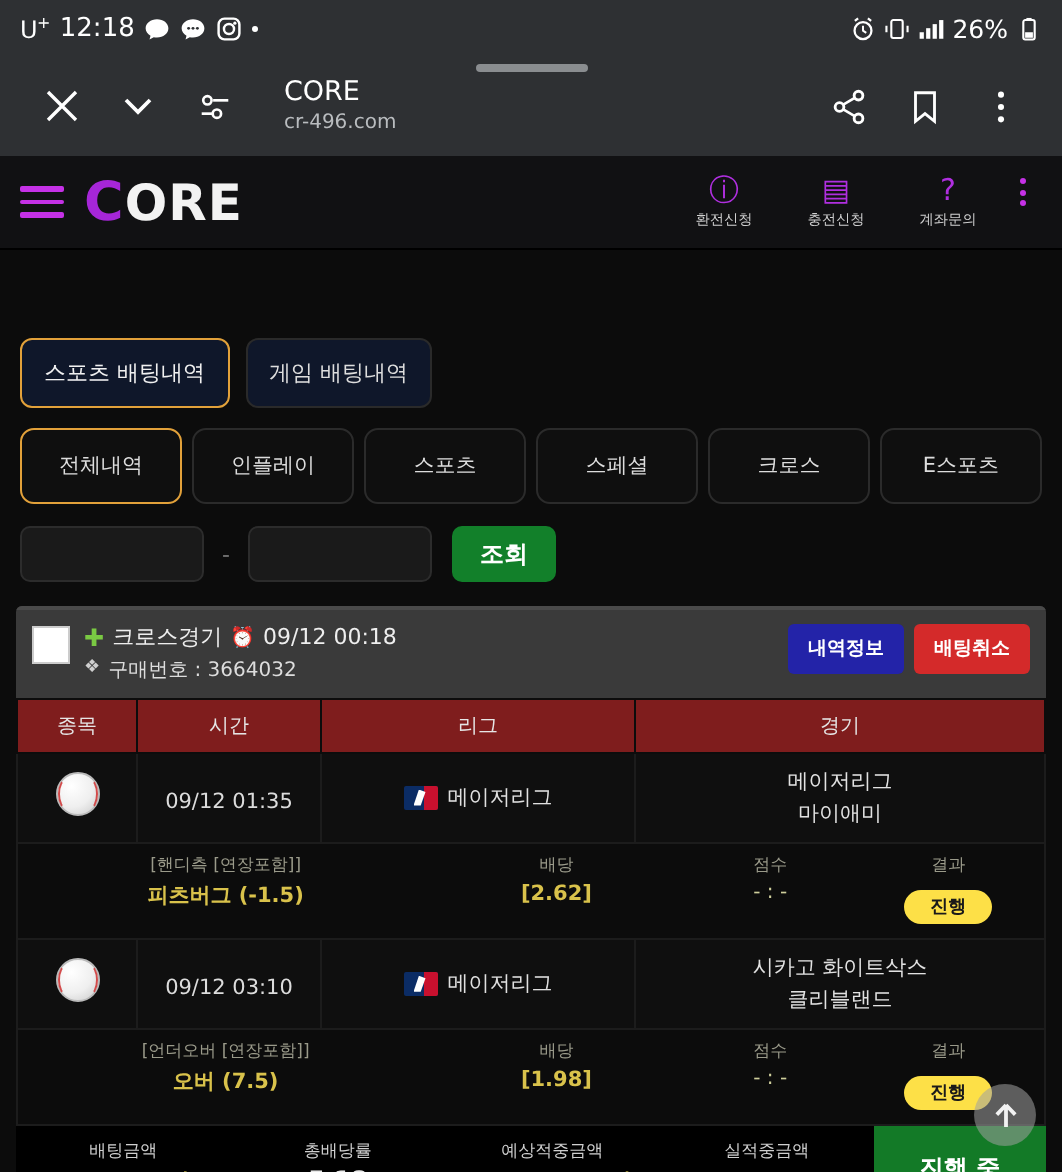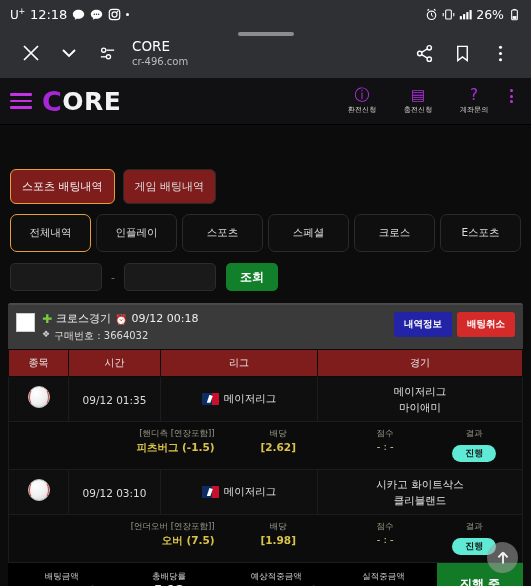--- a/index.html
+++ b/index.html
@@ -32,21 +32,21 @@
 
   
   .ctab {
     height: 50px; background: #2e3033; display: flex; align-items: center;
     padding: 0 12px; gap: 0; color: #fff;
   }
   .ctab-btn {
     width: 38px; height: 38px; display: flex; align-items: center; justify-content: center;
     flex: none;
   }
-  .ctab-title { margin-left: 6px; line-height: 1.15; }
+  .ctab-title { margin-left: 16px; line-height: 1.15; }
   .ctab-title .t { font-size: 13.5px; color: #fff; }
   .ctab-title .u { font-size: 10px; color: #b9bcbf; margin-top: 1px; }
   .ctab-right { margin-left: auto; display: flex; align-items: center; }
 
   
   .site-header {
     height: 47px; background: #111113; display: flex; align-items: center;
     padding: 0 10px; border-bottom: 1px solid #000;
   }
   .hamburger { width: 22px; display: flex; flex-direction: column; gap: 4px; margin-right: 10px; }
@@ -60,21 +60,21 @@
   .hdr-item .lb { display:block; font-size: 7.5px; color: #cfcfcf; margin-top: 1px; transform: scale(.95); }
   .kebab-v { display: flex; flex-direction: column; gap: 2.5px; padding: 2px 6px 0 2px; }
   .kebab-v i { width: 3px; height: 3px; border-radius: 50%; background: #c531e6; }
 
   
   .page { background: #0c0c0c; padding: 0 8px; }
   .spacer-top { height: 38px; }
 
   .tabs-row { display: flex; gap: 8px; padding: 6px 2px 0 2px; }
   .btab {
-    background: #7f1d1d; border: 1px solid #2a2a2a; border-radius: 6px;
+    background: #0f172a; border: 1px solid #2a2a2a; border-radius: 6px;
     color: #ddd; font-size: 11px; padding: 9px 11px; min-width: 66px; text-align: center;
   }
   .btab.active { border-color: #e2a13a; color: #f0f0f0; }
 
   .subtabs-row { display: flex; gap: 5px; padding: 10px 2px 0 2px; }
   .stab {
     background: #0f0f0f; border: 1px solid #2b2b2b; border-radius: 7px;
     color: #ddd; font-size: 10.5px; padding: 11px 0; flex: 1; text-align: center;
   }
   .stab.active { border-color: #e2a13a; }
@@ -146,27 +146,27 @@
     clip-path: polygon(0 100%, 45% 0, 100% 15%, 60% 100%);
   }
   .league-txt { color: #e0e0e0; font-size: 10.5px; }
   .match-txt { color: #e2e2e2; font-size: 10.5px; line-height: 1.55; }
 
   tr.pick td { background: #0c0c0c; border-top: none; padding: 5px 2px 7px; }
   .pick-grid { display: flex; width: 100%; }
   .pk { flex: 1; text-align: center; }
   .pk .cap { color: #9a9a8a; font-size: 8.5px; display: block; line-height: 1.6; }
   .pk .val { color: #d9c24b; font-size: 10.5px; display: block; font-weight: bold; }
-  .pk.sel-w { flex: 0 0 40%; text-align: right; }
+  .pk.sel-w { flex: 0 0 40%; }
   .pk.odd-w { flex: 0 0 25%; text-align: center; }
   .pk.sc-w { flex: 0 0 17%; }
   .pk.rs-w { flex: 0 0 18%; }
   .pk .sc { color: #cfcf9c; font-size: 10px; display: block; }
   .chip {
-    display: inline-block; background: #5eead4; color: #1a1a1a; font-size: 9px;
+    display: inline-block; background: #fde047; color: #1a1a1a; font-size: 9px;
     border-radius: 9px; padding: 2px 13px; font-weight: bold;
   }
 
   .card-foot { display: flex; align-items: stretch; background: #000; }
   .foot-stats { flex: 1; display: flex; padding: 6px 0; }
   .fs { flex: 1; text-align: center; }
   .fs .cap { display: block; font-size: 8.5px; color: #cfcfcf; line-height: 1.7; }
   .fs .val { display: block; font-size: 12px; color: #e8d44a; font-weight: bold; }
   .fs .val.plain { color: #e8e8e8; }
   .fs .val.dash { color: #cfcfcf; font-weight: normal; }

